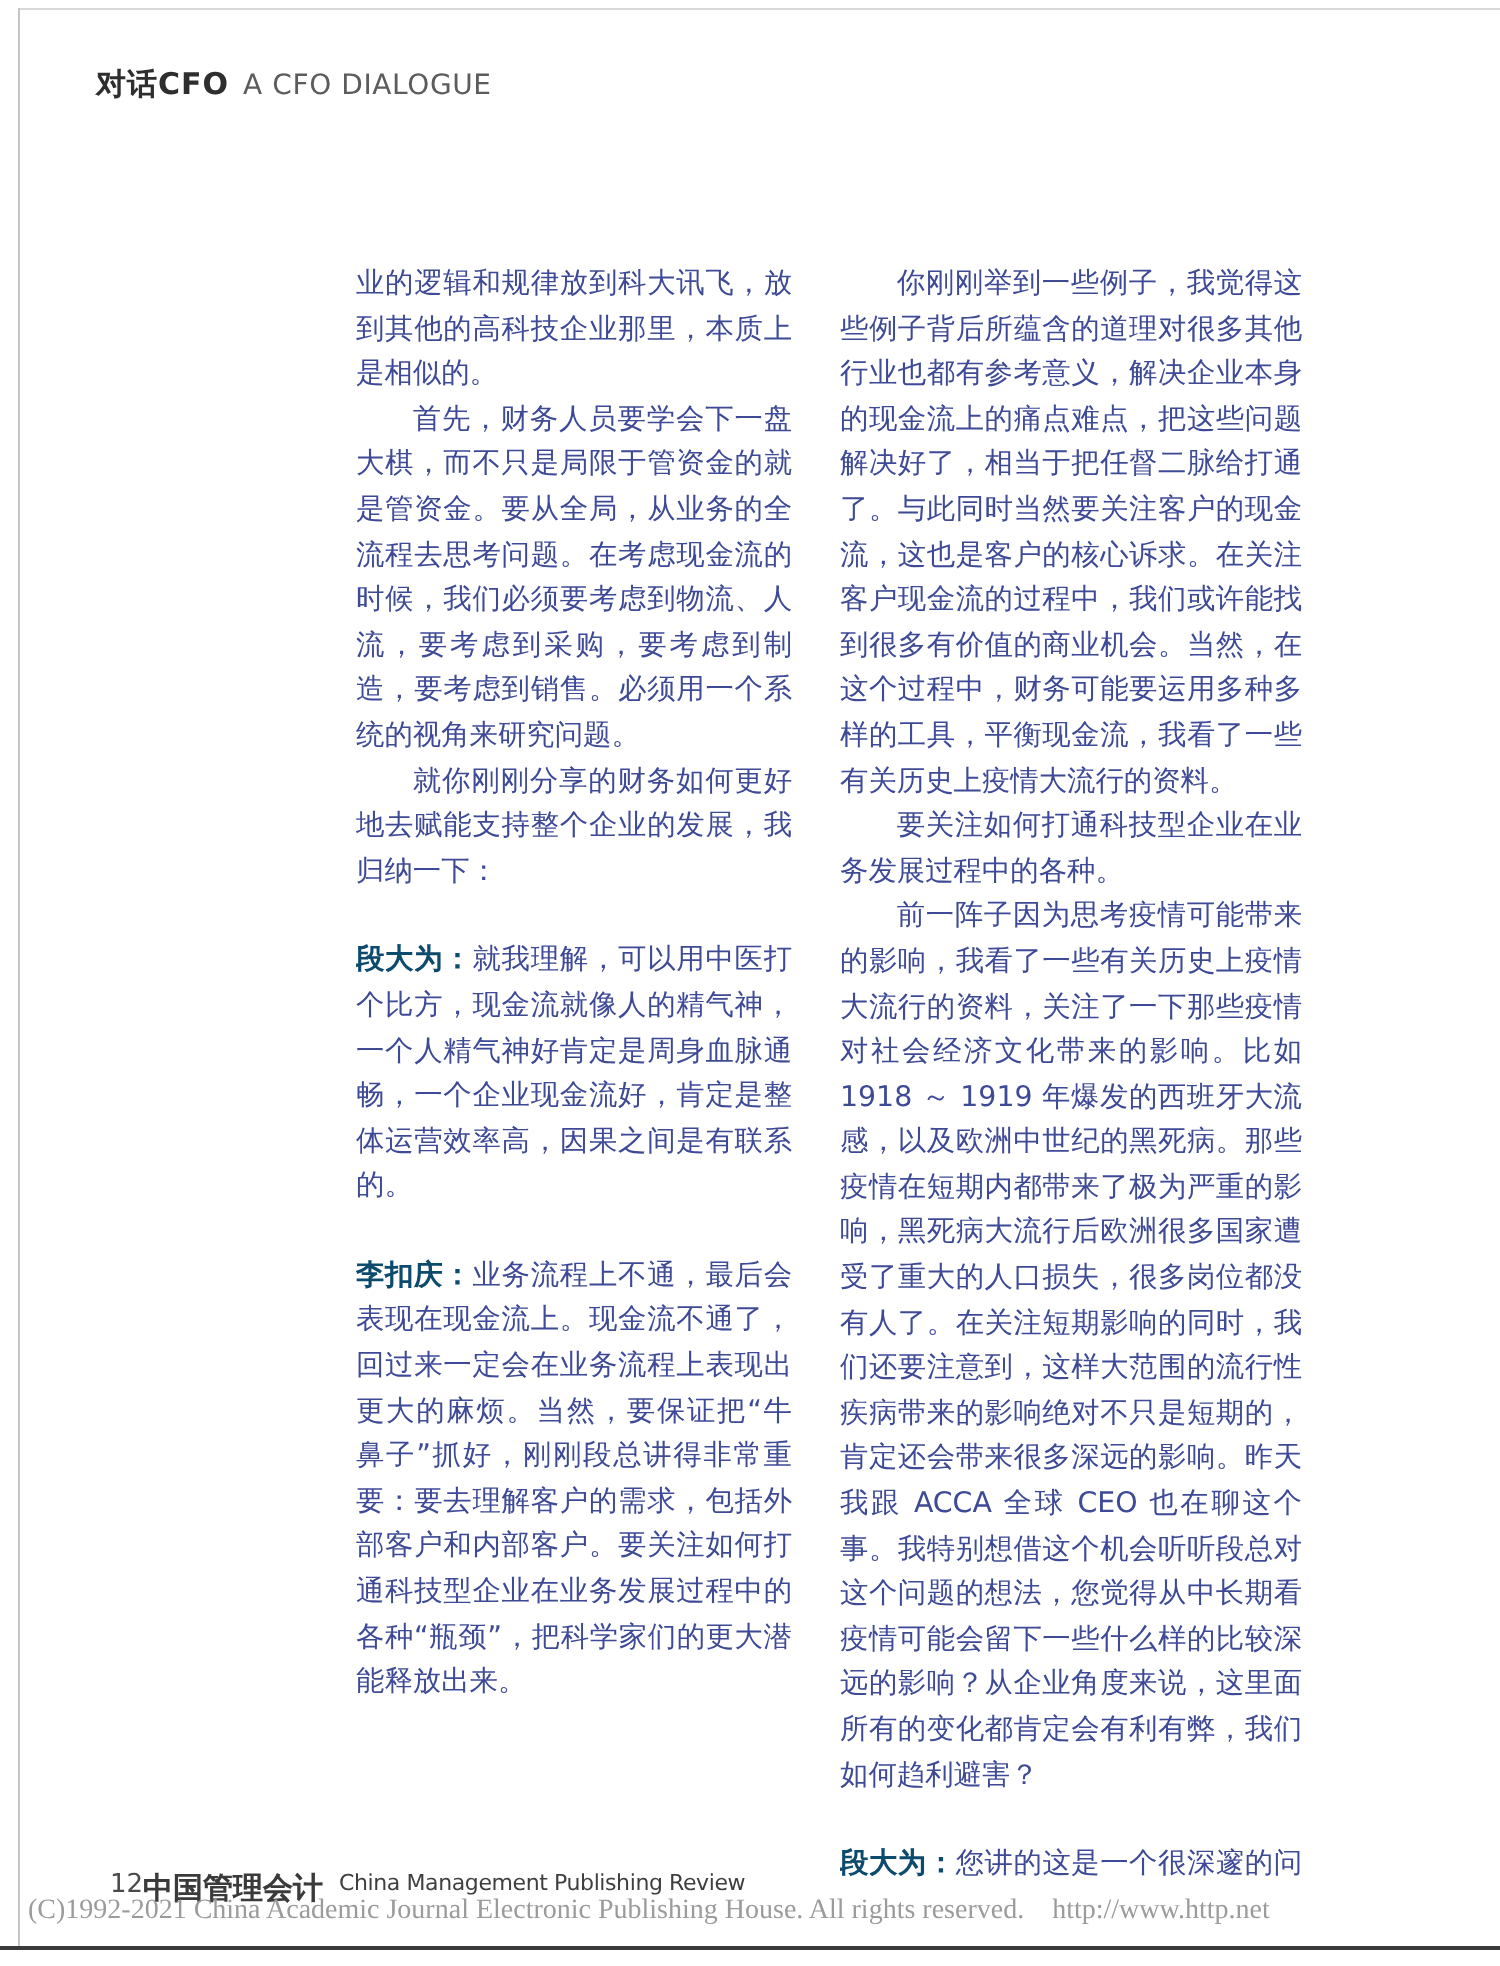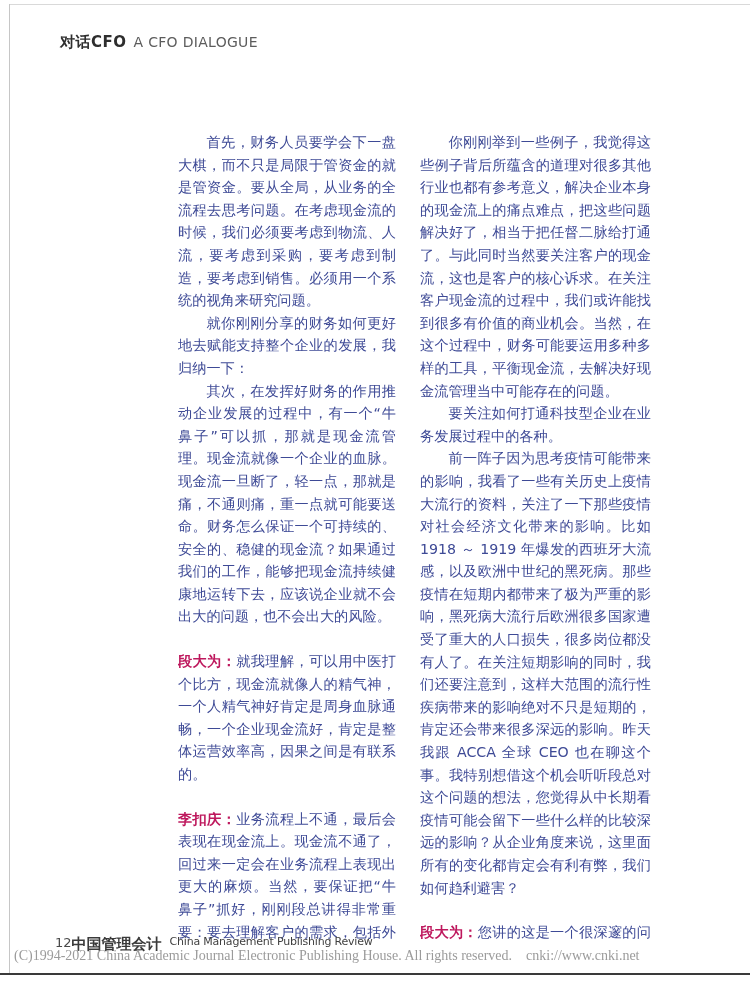--- a/index.html
+++ b/index.html
@@ -9,40 +9,40 @@
     position: relative;
     overflow: hidden;
     font-family: "DejaVu Sans", "Liberation Sans", sans-serif;
   }
   
   .edge-left { position: absolute; left: 9px; top: 4px; bottom: 8px; width: 1px; background: #c6c6c6; }
   .edge-top  { position: absolute; left: 9px; top: 4px; right: 0; height: 1px; background: #d9d9d9; }
   .bottom-rule { position: absolute; left: 0; top: 973px; width: 750px; height: 2px; background: #3a3a3a; }
 
   
-  .header { position: absolute; left: 60px; top: 32px; white-space: nowrap; }
+  .header { position: absolute; left: 48px; top: 32px; white-space: nowrap; }
   .header .cn { font-size: 15px; font-weight: 700; color: #2e2e2e; letter-spacing: 0.5px; }
   .header .en { font-size: 14px; font-weight: 400; color: #5c5c5c; margin-left: 7px; letter-spacing: 0.3px; }
 
   
   .column {
     position: absolute; top: 131px;
     font-size: 14.2px; line-height: 22.6px;
     color: #3e4a96;
     text-align: justify;
     font-weight: 500;
     height: 812px;
     overflow: hidden;
   }
   .col-left  { left: 178px; width: 218px; }
   .col-right { left: 420px; width: 231px; }
   .column p { margin: 0; }
   .column p.indent { text-indent: 2em; }
   .column p.speaker-para { margin-top: 22px; }
-  .speaker { color: #be185d; font-weight: 700; }
+  .speaker { color: #0c4a6e; font-weight: 700; }
 
   
   .footer-line1 {
     position: absolute; left: 55px; top: 935px;
     display: flex; align-items: flex-start; white-space: nowrap;
   }
   .footer-line1 .pgnum { font-size: 13px; color: #4a4a4a; }
   .footer-line1 .jcn   { font-size: 15px; font-weight: 700; color: #3a3a3a; margin-left: 0; }
   .footer-line1 .jen   { font-size: 11px; color: #3f3f3f; margin-left: 8px; letter-spacing: -0.2px; }
   .footer-copy {
@@ -56,36 +56,36 @@
 <body>
 
 <div class="edge-top"></div>
 <div class="edge-left"></div>
 
 <div class="header">
   <span class="cn">对话CFO</span><span class="en">A CFO DIALOGUE</span>
 </div>
 
 <div class="column col-left">
+  <p><span>业的逻辑和规律放到科大讯飞，放到其他的高科技企业那里，本质上是相似的。</span></p>
   <p class="indent"><span>首先，财务人员要学会下一盘大棋，而不只是局限于管资金的就是管资金。要从全局，从业务的全流程去思考问题。在考虑现金流的时候，我们必须要考虑到物流、人流，要考虑到采购，要考虑到制造，要考虑到销售。必须用一个系统的视角来研究问题。</span></p>
   <p class="indent"><span>就你刚刚分享的财务如何更好地去赋能支持整个企业的发展，我归纳一下：</span></p>
-  <p class="indent"><span>其次，在发挥好财务的作用推动企业发展的过程中，有一个“牛鼻子”可以抓，那就是现金流管理。现金流就像一个企业的血脉。现金流一旦断了，轻一点，那就是痛，不通则痛，重一点就可能要送命。财务怎么保证一个可持续的、安全的、稳健的现金流？如果通过我们的工作，能够把现金流持续健康地运转下去，应该说企业就不会出大的问题，也不会出大的风险。</span></p>
   <p class="speaker-para"><span class="speaker">段大为：</span><span>就我理解，可以用中医打个比方，现金流就像人的精气神，一个人精气神好肯定是周身血脉通畅，一个企业现金流好，肯定是整体运营效率高，因果之间是有联系的。</span></p>
   <p class="speaker-para"><span class="speaker">李扣庆：</span><span>业务流程上不通，最后会表现在现金流上。现金流不通了，回过来一定会在业务流程上表现出更大的麻烦。当然，要保证把“牛鼻子”抓好，刚刚段总讲得非常重要：要去理解客户的需求，包括外部客户和内部客户。要关注如何打通科技型企业在业务发展过程中的各种“瓶颈”，把科学家们的更大潜能释放出来。</span></p>
 </div>
 
 <div class="column col-right">
-  <p class="indent"><span>你刚刚举到一些例子，我觉得这些例子背后所蕴含的道理对很多其他行业也都有参考意义，解决企业本身的现金流上的痛点难点，把这些问题解决好了，相当于把任督二脉给打通了。与此同时当然要关注客户的现金流，这也是客户的核心诉求。在关注客户现金流的过程中，我们或许能找到很多有价值的商业机会。当然，在这个过程中，财务可能要运用多种多样的工具，平衡现金流，去解决好现金流管理当中可能存在的问题。</span></p>
+  <p class="indent"><span>你刚刚举到一些例子，我觉得这些例子背后所蕴含的道理对很多其他行业也都有参考意义，解决企业本身的现金流上的痛点难点，把这些问题解决好了，相当于把任督二脉给打通了。与此同时当然要关注客户的现金流，这也是客户的核心诉求。在关注客户现金流的过程中，我们或许能找到很多有价值的商业机会。当然，在这个过程中，财务可能要运用多种多样的工具，平衡现金流，我看了一些有关历史上疫情大流行的资料。</span></p>
   <p class="indent"><span>要关注如何打通科技型企业在业务发展过程中的各种。</span></p>
   <p class="indent"><span>前一阵子因为思考疫情可能带来的影响，我看了一些有关历史上疫情大流行的资料，关注了一下那些疫情对社会经济文化带来的影响。比如 1918 ～ 1919 年爆发的西班牙大流感，以及欧洲中世纪的黑死病。那些疫情在短期内都带来了极为严重的影响，黑死病大流行后欧洲很多国家遭受了重大的人口损失，很多岗位都没有人了。在关注短期影响的同时，我们还要注意到，这样大范围的流行性疾病带来的影响绝对不只是短期的，肯定还会带来很多深远的影响。昨天我跟 ACCA 全球 CEO 也在聊这个事。我特别想借这个机会听听段总对这个问题的想法，您觉得从中长期看疫情可能会留下一些什么样的比较深远的影响？从企业角度来说，这里面所有的变化都肯定会有利有弊，我们如何趋利避害？</span></p>
   <p class="speaker-para"><span class="speaker">段大为：</span><span>您讲的这是一个很深邃的问题。我也特别赞成刚才您提到的观点，就是任何一次灾难都有双重性，短期一定会产生很多干</span></p>
 </div>
 
 <div class="footer-line1">
   <span class="pgnum">12</span>
   <span class="jcn">中国管理会计</span>
   <span class="jen">China Management Publishing Review</span>
 </div>
 <div class="footer-copy">
-  <span>(C)1994-2021 China Academic Journal Electronic Publishing House. All rights reserved.</span><span class="url">cnki://www.cnki.net</span>
+  <span>(C)1992-2021 China Academic Journal Electronic Publishing House. All rights reserved.</span><span class="url">http://www.http.net</span>
 </div>
 
 <div class="bottom-rule"></div>
 
 </body></html>

